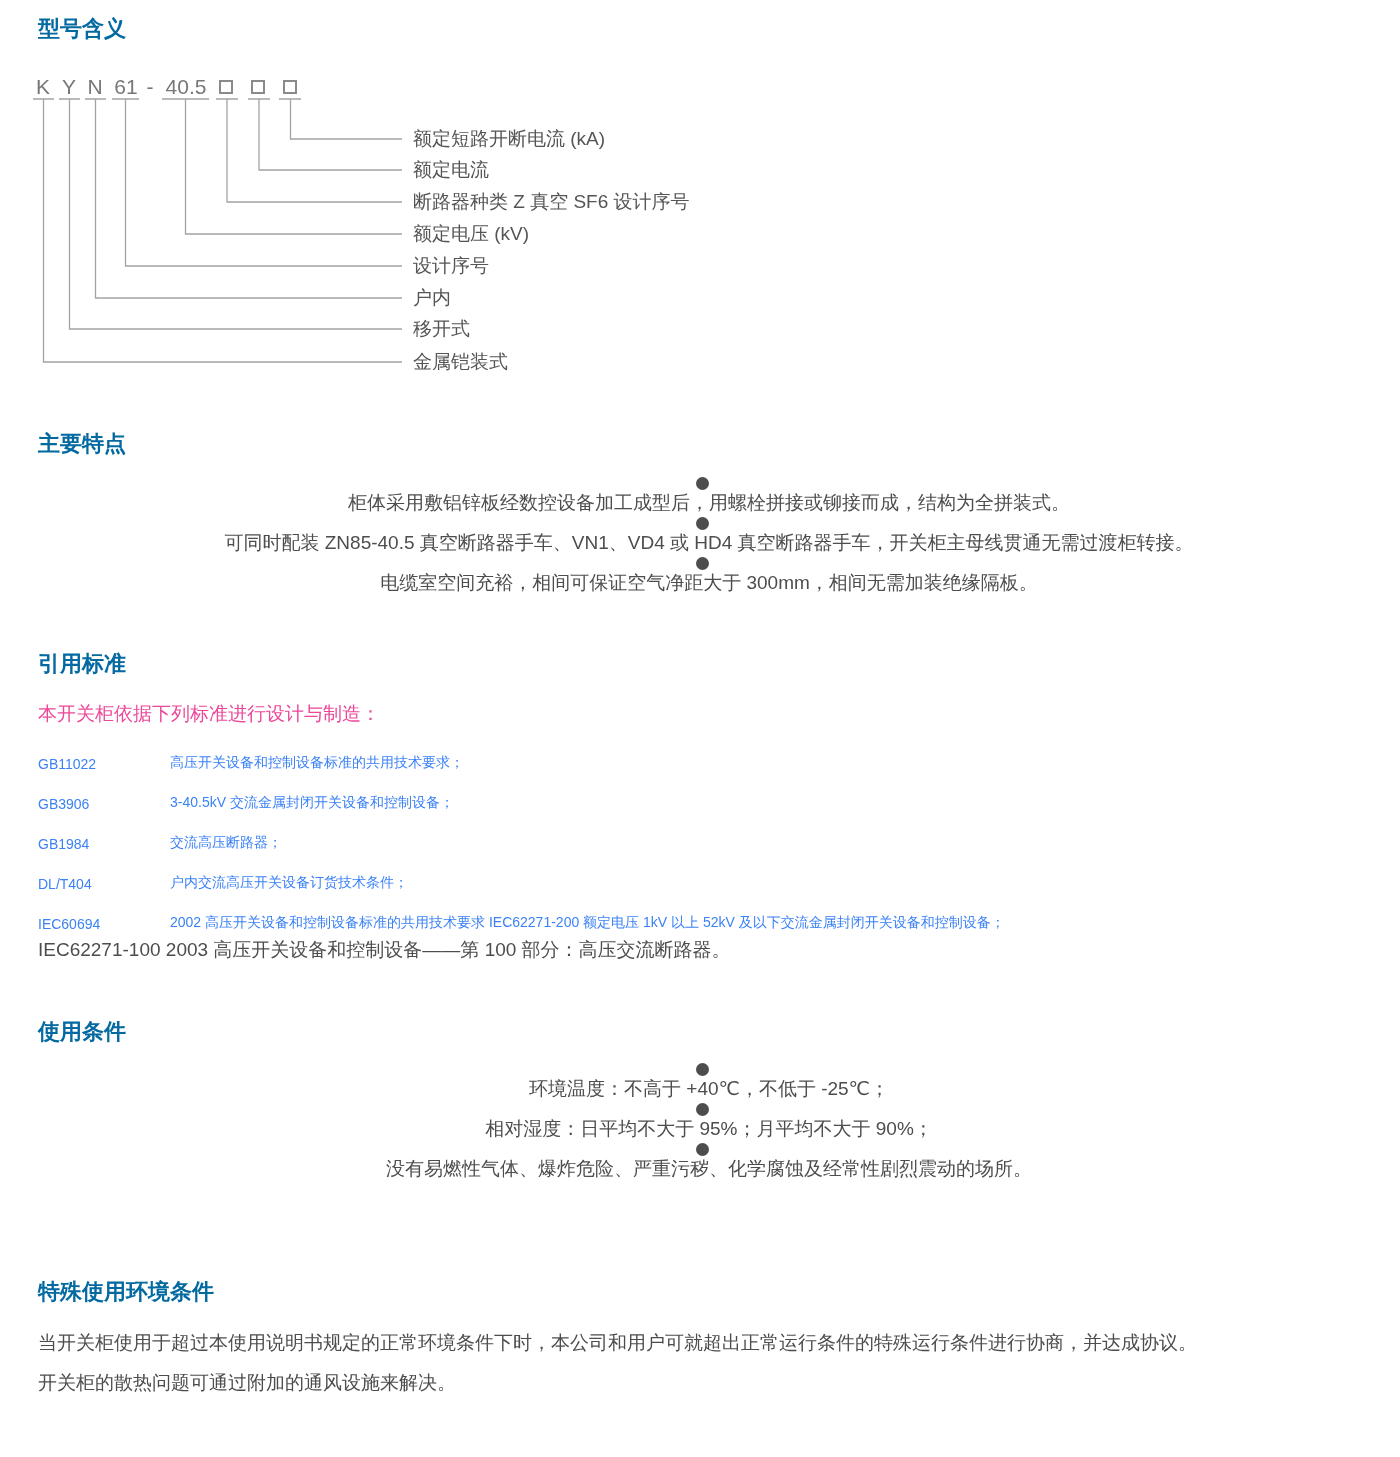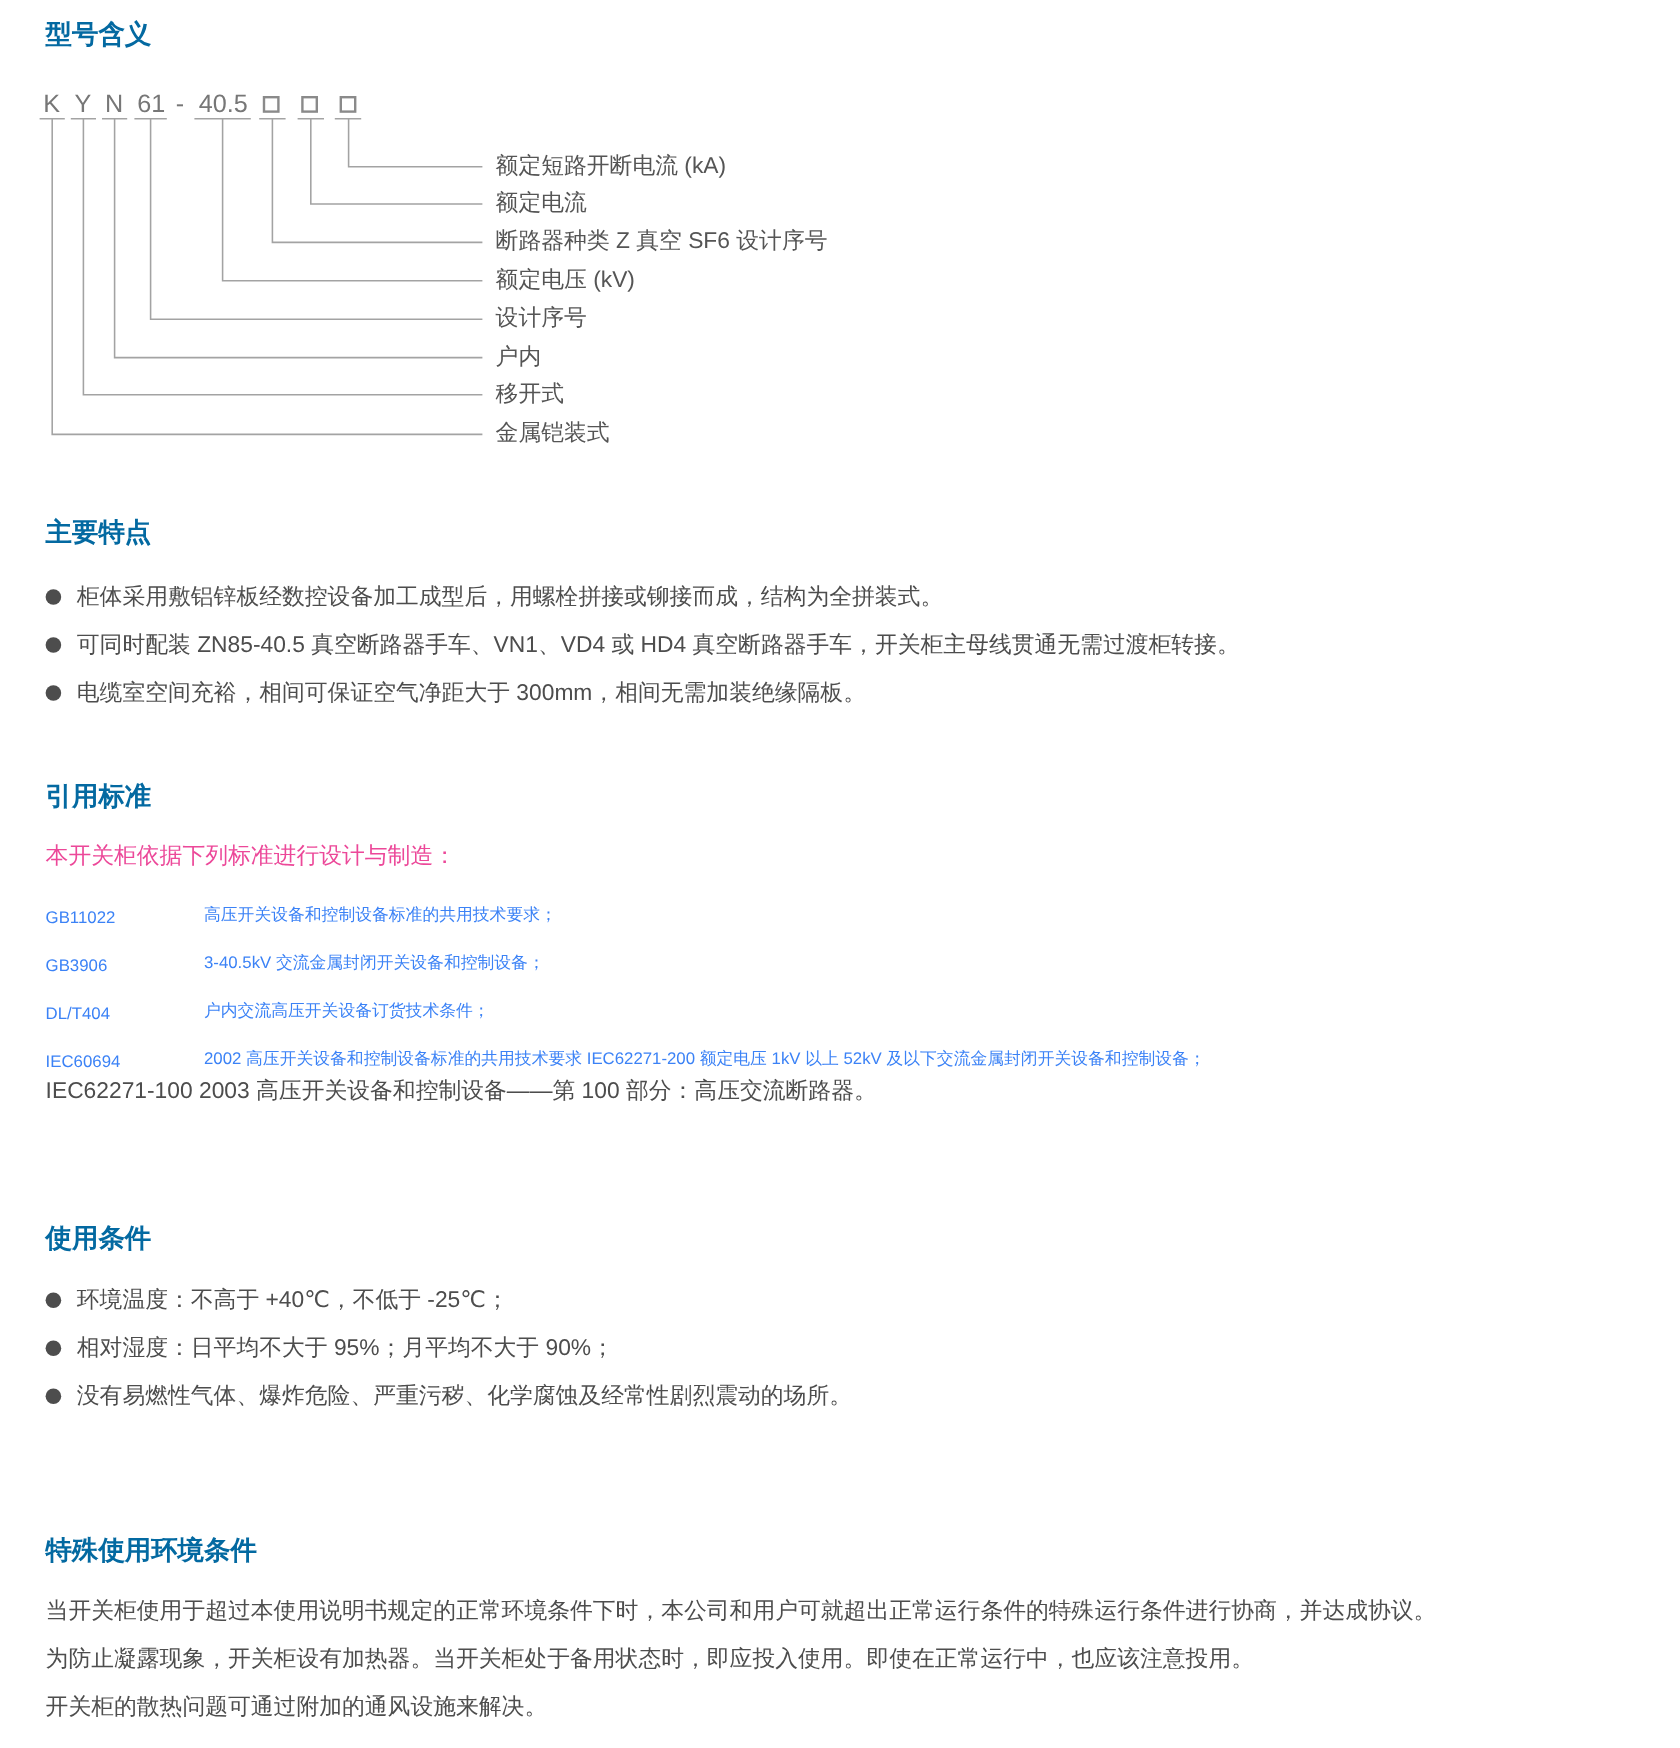--- a/index.html
+++ b/index.html
@@ -14,21 +14,21 @@
   .diagram{position:absolute;top:75px;left:0;width:960px;height:320px;}
   .diagram svg{position:absolute;top:0;left:0;}
   .sym{position:absolute;top:0;transform:translateX(-50%);font-size:21px;line-height:24px;
        color:#777777;letter-spacing:0;white-space:nowrap;}
   .pbox{position:absolute;top:5px;width:10px;height:10px;border:2px solid #8a8a8a;background:#fff;}
   .dlabel{position:absolute;left:413px;font-size:19px;line-height:26px;color:#555555;white-space:nowrap;}
 
   
   section{position:absolute;left:38px;right:20px;}
   .bullets{list-style:none;margin:17px 0 0;padding:0;}
-  .bullets li{display:flex;align-items:center;height:40px;font-size:19px;color:#4d4d4d;white-space:nowrap;}
+  .bullets li{display:flex;align-items:center;height:40px;font-size:19px;color:#4d4d4d;white-space:nowrap;flex-direction:column;}
   .dot{width:13px;height:13px;border-radius:50%;background:#4d4d4d;margin-right:13px;flex:none;}
 
   #standards .intro{margin:20px 0 4px;font-size:19px;line-height:28px;color:#ec4899;}
   .std-row{display:flex;align-items:flex-end;height:40px;font-size:14px;color:#3b82f6;white-space:nowrap;}
   .std-code{width:132px;flex:none;}
   .std-cont{margin:0;height:36px;line-height:36px;font-size:19px;color:#4d4d4d;white-space:nowrap;}
 
   #special .paras{padding-top:15px;}
   #special p{margin:0;font-size:19px;line-height:40px;color:#4d4d4d;white-space:nowrap;}
 </style>
@@ -94,20 +94,24 @@
   <p class="intro">本开关柜依据下列标准进行设计与制造：</p>
   <div class="std-row">
     <span class="std-code">GB11022</span>
     <span>高压开关设备和控制设备标准的共用技术要求；</span>
   </div>
   <div class="std-row">
     <span class="std-code">GB3906</span>
     <span>3-40.5kV 交流金属封闭开关设备和控制设备；</span>
   </div>
   <div class="std-row">
+    <span class="std-code">GB1984</span>
+    <span>交流高压断路器；</span>
+  </div>
+  <div class="std-row">
     <span class="std-code">DL/T404</span>
     <span>户内交流高压开关设备订货技术条件；</span>
   </div>
   <div class="std-row">
     <span class="std-code">IEC60694</span>
     <span>2002 高压开关设备和控制设备标准的共用技术要求 IEC62271-200 额定电压 1kV 以上 52kV 及以下交流金属封闭开关设备和控制设备；</span>
   </div>
   <p class="std-cont">IEC62271-100 2003 高压开关设备和控制设备——第 100 部分：高压交流断路器。</p>
 </section>
 
@@ -126,16 +130,15 @@
         <span class="dot"></span>
         <span>没有易燃性气体、爆炸危险、严重污秽、化学腐蚀及经常性剧烈震动的场所。</span>
       </li>
   </ul>
 </section>
 
 <section id="special" style="top:1276px">
   <h2>特殊使用环境条件</h2>
   <div class="paras">
     <p>当开关柜使用于超过本使用说明书规定的正常环境条件下时，本公司和用户可就超出正常运行条件的特殊运行条件进行协商，并达成协议。</p>
-    <p>为防止凝露现象，开关柜设有加热器。当开关柜处于备用状态时，即应投入使用。即使在正常运行中，也应该注意投用。</p>
     <p>开关柜的散热问题可通过附加的通风设施来解决。</p>
   </div>
 </section>
 
 </body></html>

